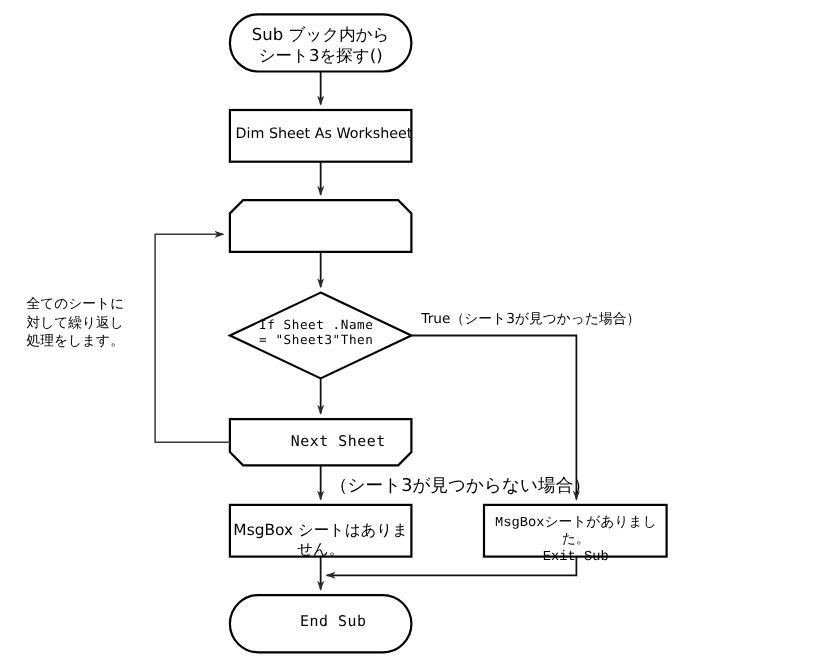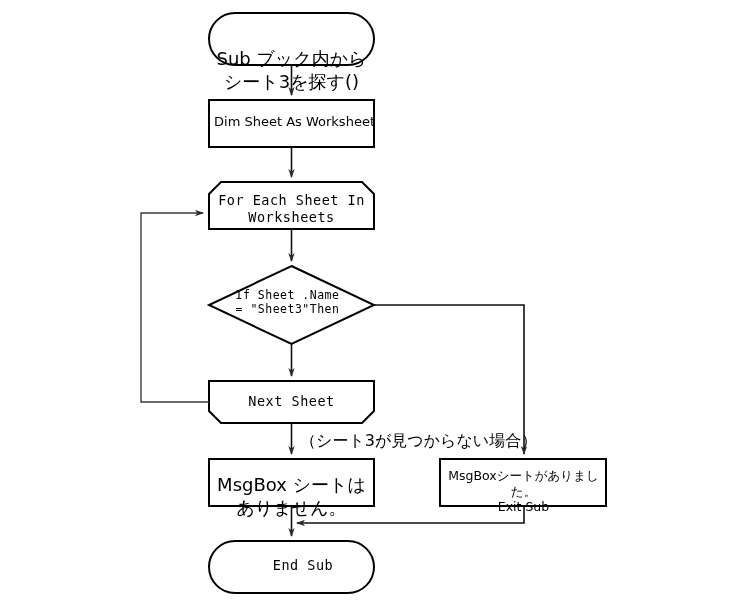--- a/index.html
+++ b/index.html
@@ -52,27 +52,27 @@
     font-family: "DejaVu Sans Mono", monospace;
     letter-spacing: 0.5px;
   }
   .edge-label {
     position: absolute;
     color: #000000;
     font-family: "DejaVu Sans", sans-serif;
     white-space: pre-line;
     line-height: 1.35;
   }
-  .t-start  { left: 208px; top: 22px;  width: 167px; font-size: 18px; margin-top: 26px; }
+  .t-start  { left: 208px; top: 22px;  width: 167px; font-size: 15px; }
   .t-dim    { left: 208px; top: 114px; width: 173px; font-size: 13px; }
   .t-for    { left: 208px; top: 192px; width: 167px; font-size: 13.5px; }
   .t-if     { left: 204px; top: 288px; width: 167px; font-size: 11.5px; }
-  .t-next   { left: 208px; top: 393px; width: 167px; font-size: 13.5px; }
-  .t-msg-no { left: 208px; top: 474px; width: 167px; font-size: 18px; }
-  .t-msg-ok { left: 440px; top: 468px; width: 167px; font-size: 12.5px; }
+  .t-next   { left: 224px; top: 393px; width: 167px; font-size: 13.5px; }
+  .t-msg-no { left: 208px; top: 474px; width: 167px; font-size: 14px; }
+  .t-msg-ok { left: 440px; top: 468px; width: 167px; font-size: 12.5px; font-family: Liberation Mono, monospace; }
   .t-end    { left: 208px; top: 557px; width: 190px; font-size: 13.5px; }
 
   .lbl-loop { left: 24px;  top: 268px; font-size: 12.5px; }
   .lbl-true { left: 383px; top: 282px; font-size: 12.5px; }
   .lbl-false{ left: 300px; top: 430px; font-size: 16px; }
 </style>
 </head>
 <body>
 
 <div id="canvas">
@@ -117,32 +117,34 @@
     <path class="connector-dark" d="M 374,305 L 524,305 L 524,454" marker-end="url(#arrow)"></path>
 
     <path class="connector-dark" d="M 524,506 L 524,523 L 297,523" marker-end="url(#arrow)"></path>
   </svg>
 
   <div class="node-text t-start">Sub ブック内から
 シート3を探す()</div>
 
   <div class="node-text t-dim">Dim Sheet As Worksheet</div>
 
-  <div class="node-text t-for mono-text">For Each Sheet In
-Worksheets</div>
 
   <div class="node-text t-if mono-text">If Sheet .Name
 = "Sheet3"Then</div>
 
   <div class="node-text t-next mono-text">Next Sheet</div>
 
   <div class="node-text t-msg-no">MsgBox シートはありません。</div>
 
   <div class="node-text t-msg-ok">MsgBoxシートがありました。
 Exit Sub</div>
 
   <div class="node-text t-end mono-text">End  Sub</div>
 
+  <div class="edge-label lbl-loop">全てのシートに
+対して繰り返し
+処理をします。</div>
 
+  <div class="edge-label lbl-true">True（シート3が見つかった場合）</div>
 
   <div class="edge-label lbl-false">（シート3が見つからない場合）</div>
 
 </div>
 
 </body></html>

